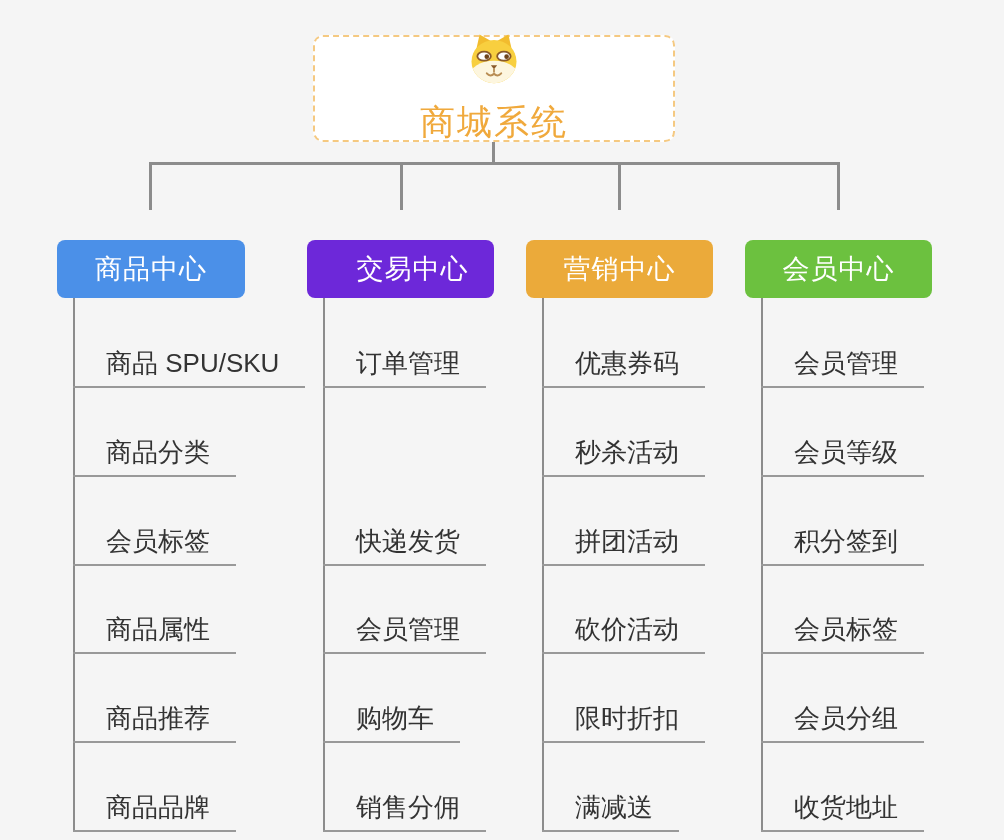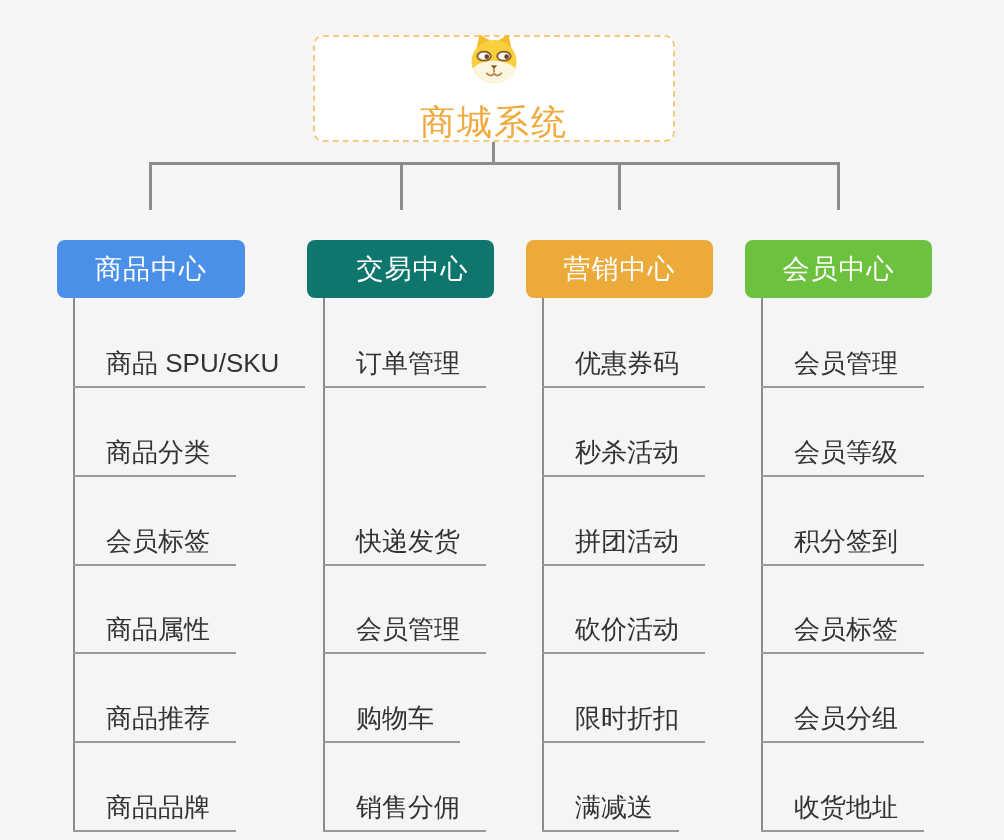--- a/index.html
+++ b/index.html
@@ -146,21 +146,21 @@
     <div class="spine"></div>
     <div class="leaf leaf-1">商品 SPU/SKU</div>
     <div class="leaf leaf-2">商品分类</div>
     <div class="leaf leaf-3">会员标签</div>
     <div class="leaf leaf-4">商品属性</div>
     <div class="leaf leaf-5">商品推荐</div>
     <div class="leaf leaf-6">商品品牌</div>
   </div>
 
   <div class="branch branch-2">
-    <div class="branch-box" style="background: #0f766e; padding-left: 24px;">交易中心</div>
+    <div class="branch-box" style="background: #6d28d9; padding-left: 24px;">交易中心</div>
     <div class="spine"></div>
     <div class="leaf leaf-1">订单管理</div>
     <div class="leaf leaf-3">快递发货</div>
     <div class="leaf leaf-4">会员管理</div>
     <div class="leaf leaf-5">购物车</div>
     <div class="leaf leaf-6">销售分佣</div>
   </div>
 
   <div class="branch branch-4">
     <div class="branch-box" style="background: rgb(108, 193, 63);">会员中心</div>

